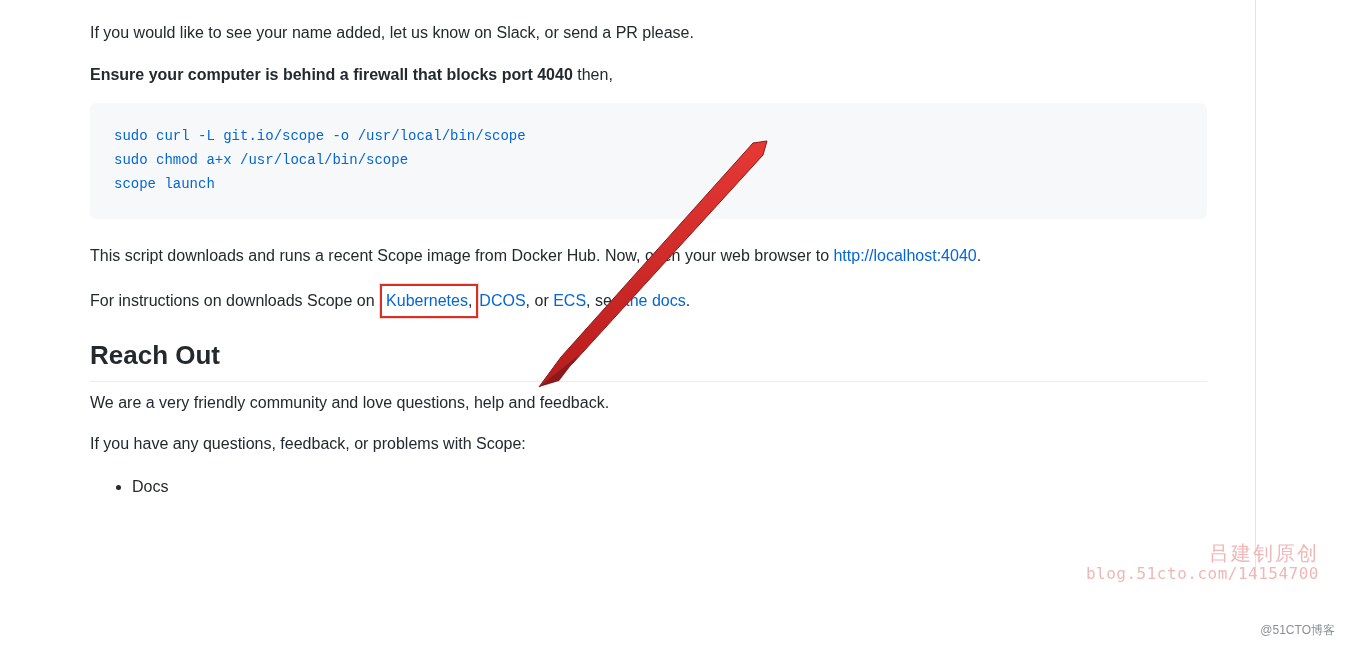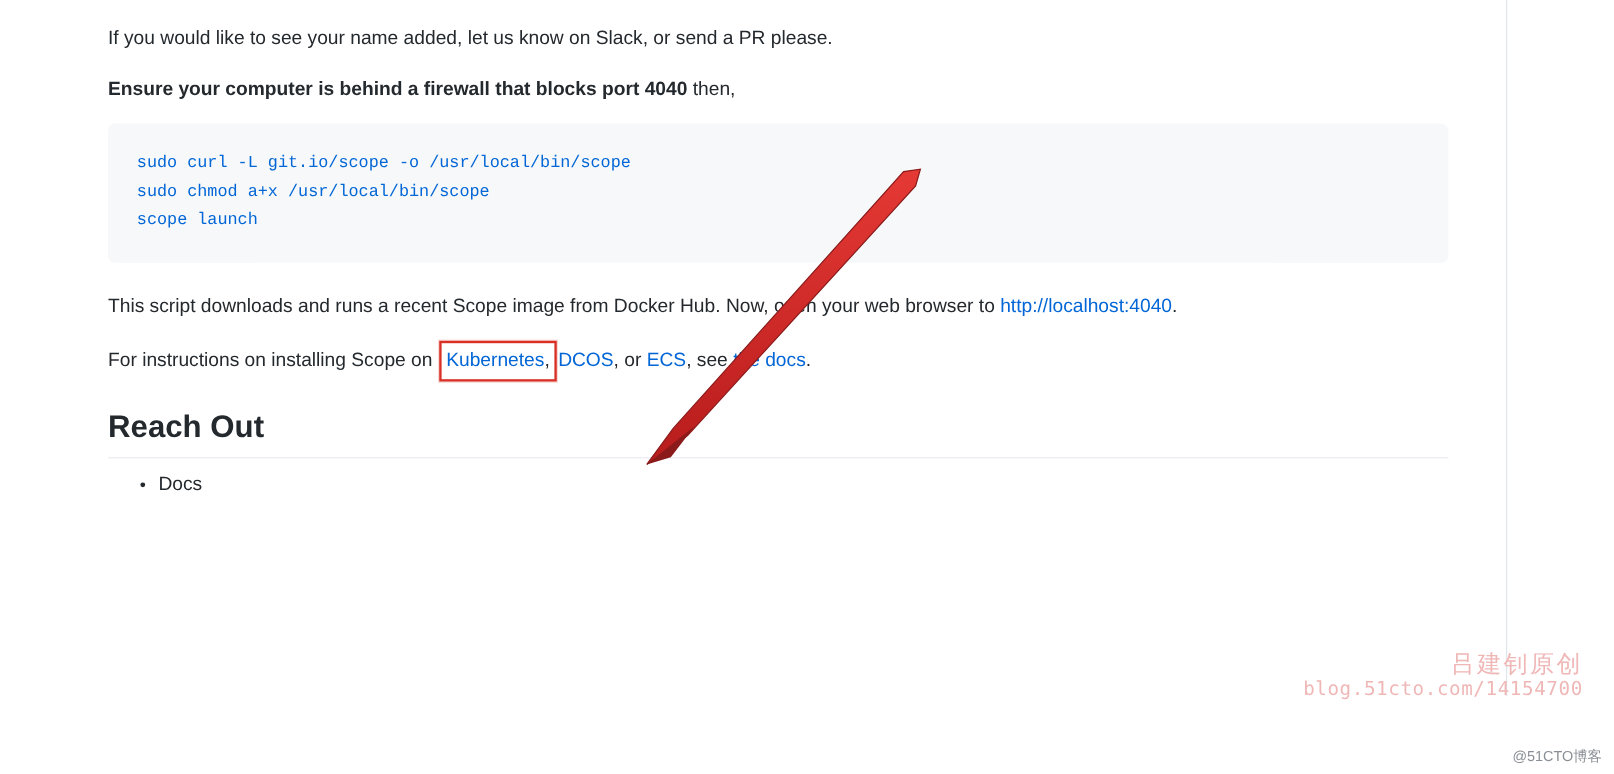--- a/index.html
+++ b/index.html
@@ -122,25 +122,27 @@
 
     <pre class="codeblock"><span>sudo curl -L git.io/scope -o /usr/local/bin/scope</span>
 <span>sudo chmod a+x /usr/local/bin/scope</span>
 <span>scope launch</span></pre>
 
     <p class="para">
       <span>This script downloads and runs a recent Scope image from Docker Hub. Now, open your web browser to </span><a class="link">http://localhost:4040</a><span>.</span>
     </p>
 
     <p class="para">
-      <span>For instructions on installing Scope on </span><span class="highlight-box"><a class="link">Kubernetes</a><span>, </span></span><a class="link">DCOS</a><span>, or </span><a class="link">ECS</a><span>, see </span><a class="link">the docs</a><span>.</span>
+      <span>For instructions on downloads Scope on </span><span class="highlight-box"><a class="link">Kubernetes</a><span>, </span></span><a class="link">DCOS</a><span>, or </span><a class="link">ECS</a><span>, see </span><a class="link">the docs</a><span>.</span>
     </p>
 
     <h2 class="section">Reach Out</h2>
 
+    <p class="para">We are a very friendly community and love questions, help and feedback.</p>
+    <p class="para">If you have any questions, feedback, or problems with Scope:</p>
 
     <ul class="bullets">
       <li>Docs</li>
     </ul>
 
   </div>
 
   <svg class="arrow-svg" width="260" height="260">
     <defs>
       <linearGradient id="arrGrad" x1="0" y1="0" x2="0" y2="1">

